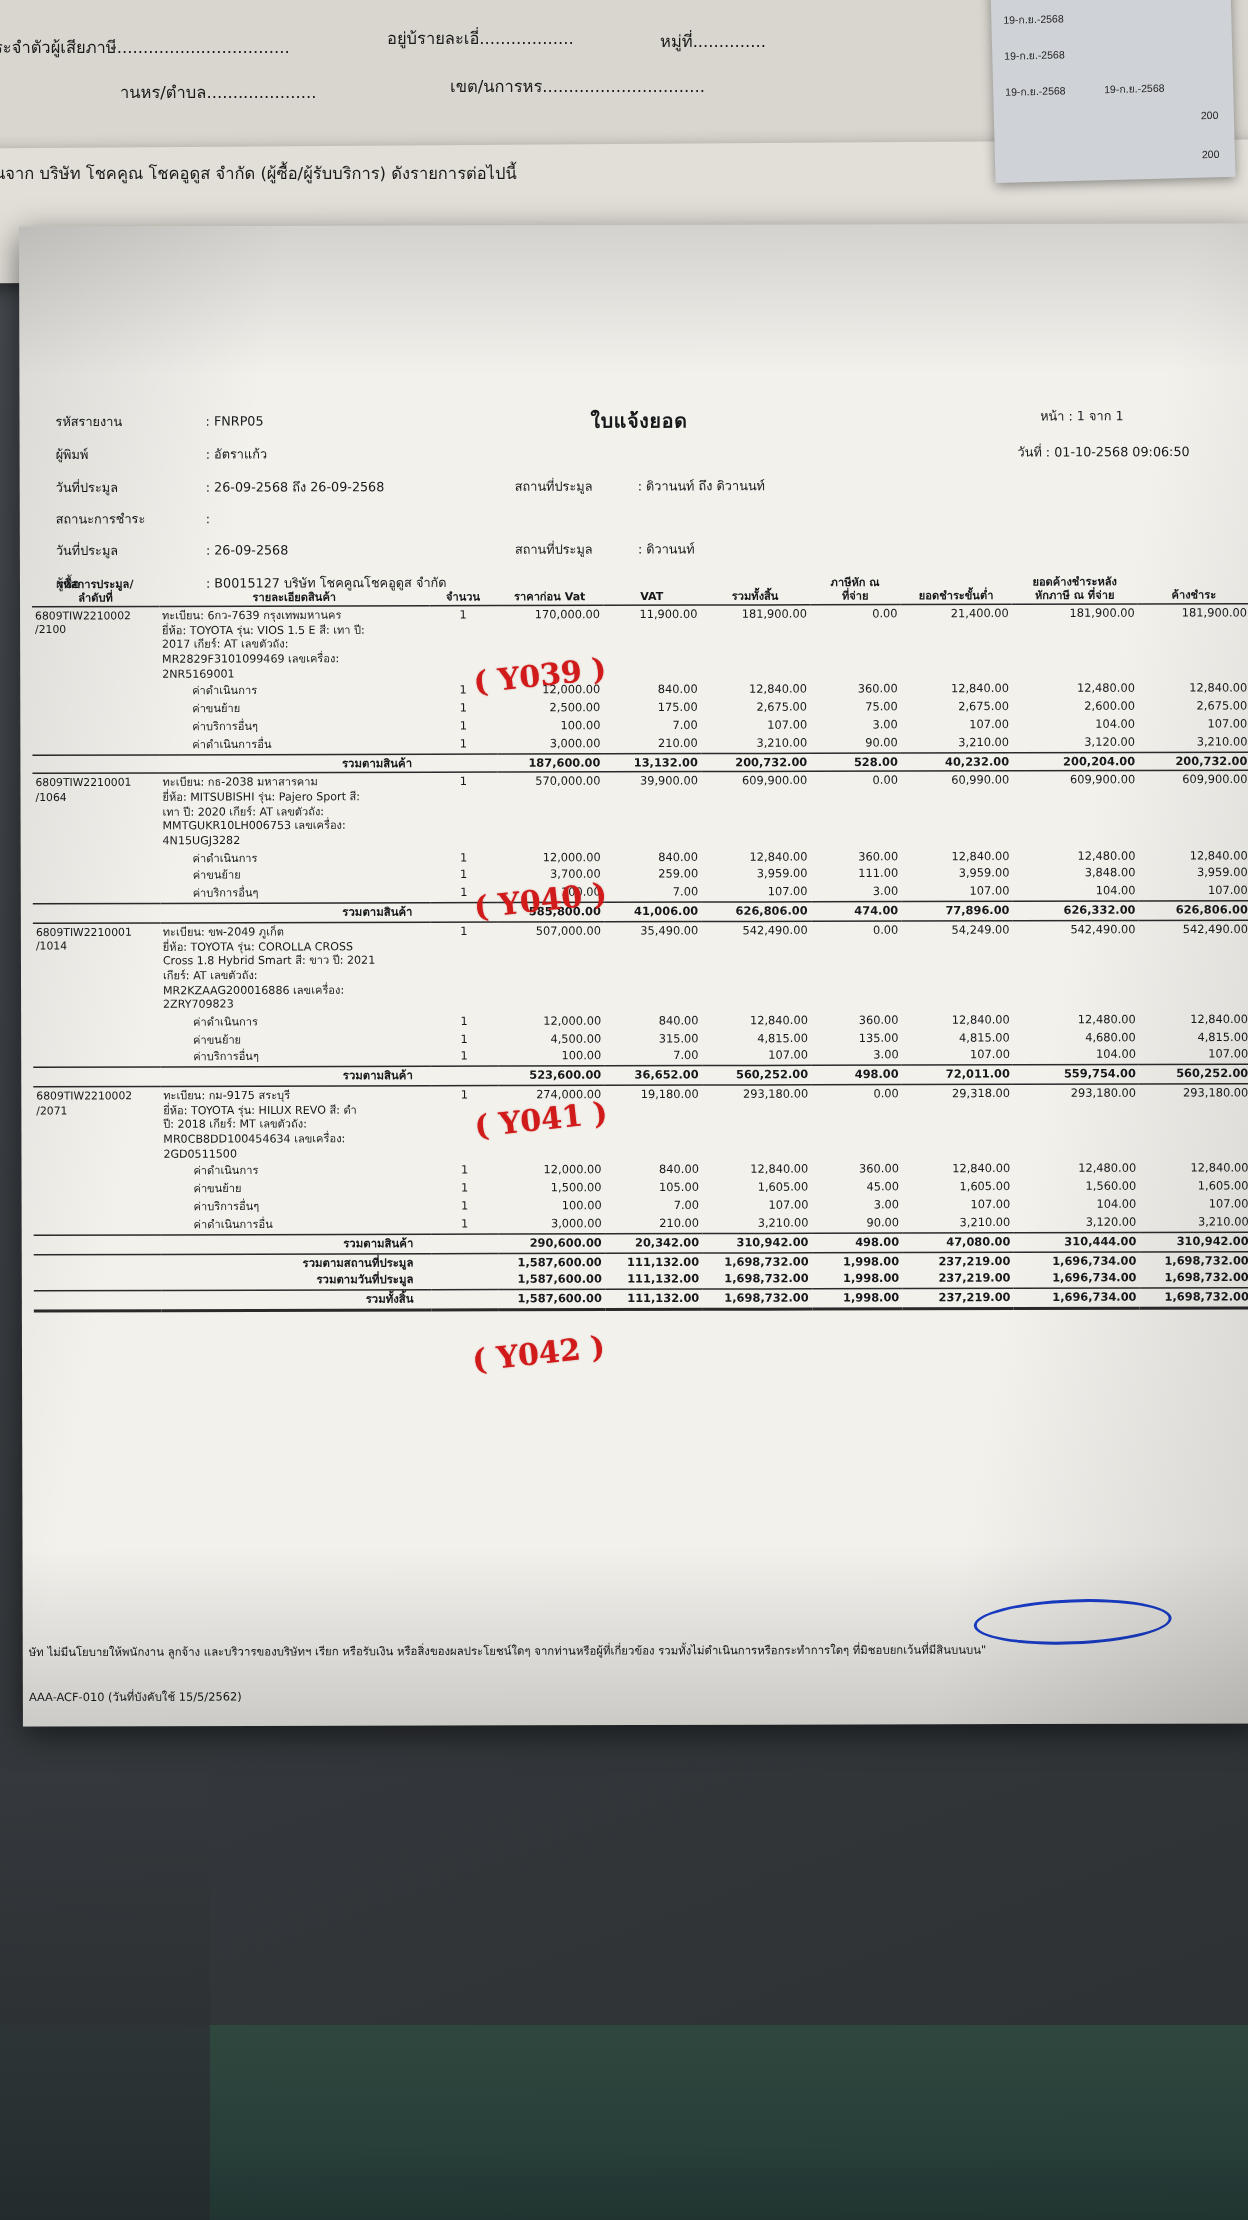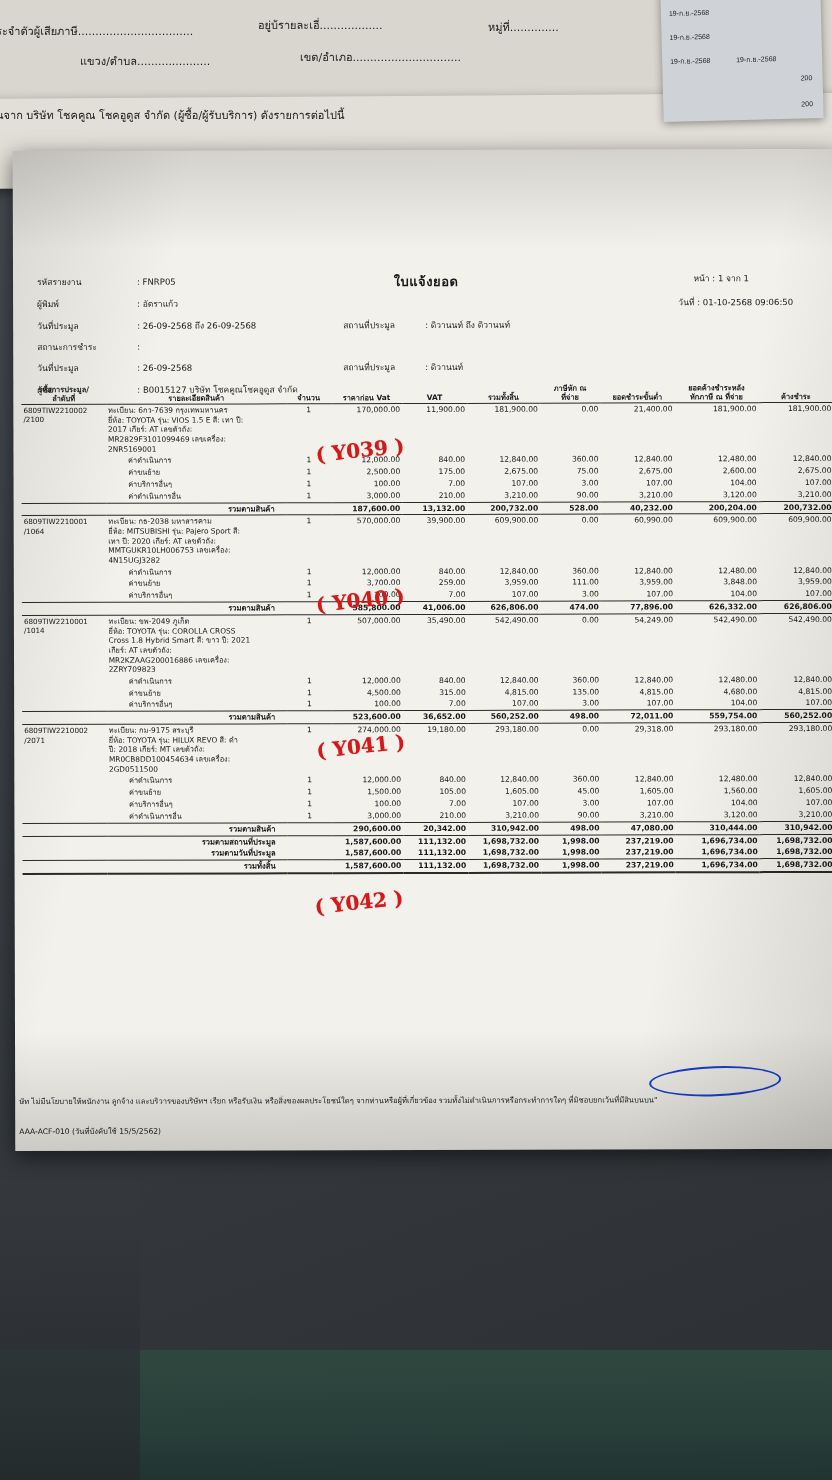--- a/index.html
+++ b/index.html
@@ -95,23 +95,23 @@
     <span class="sticker" style="left:8px;top:16px;">19-ก.ย.-2568</span>
     <span class="sticker" style="left:8px;top:40px;">19-ก.ย.-2568</span>
     <span class="sticker" style="left:8px;top:64px;">19-ก.ย.-2568</span>
     <span class="sticker" style="left:74px;top:64px;">19-ก.ย.-2568</span>
     <span class="sticker" style="left:138px;top:86px;">200</span>
     <span class="sticker" style="left:138px;top:112px;">200</span>
   </div>
 
   <span class="topline" style="left:-4px;top:22px;">ระจำตัวผู้เสียภาษี.................................</span>
   <span class="topline" style="left:258px;top:16px;">อยู่บ้รายละเอี่..................</span>
-  <span class="topline" style="left:440px;top:18px;margin-left:48px;">หมู่ที่..............</span>
-  <span class="topline" style="left:80px;top:52px;">แขวง/ตำบล.....................</span>
-  <span class="topline" style="left:300px;top:48px;">เขต/อำเภอ...............................</span>
+  <span class="topline" style="left:440px;top:18px;">หมู่ที่..............</span>
+  <span class="topline" style="left:80px;top:52px;">านหร/ตำบล.....................</span>
+  <span class="topline" style="left:300px;top:48px;">เขต/นการหร...............................</span>
   <span class="topline" style="left:-4px;top:106px;">นจาก บริษัท โชคคูณ โชคอูดูส จำกัด (ผู้ซื้อ/ผู้รับบริการ) ดังรายการต่อไปนี้</span>
 
   <div class="sheet">
     <div class="doc">
 
       <span class="hdr-label" style="left:24px;top:126px;">รหัสรายงาน</span>
       <span class="hdr-label" style="left:124px;top:126px;">: FNRP05</span>
 
       <span class="hdr-label" style="left:24px;top:148px;">ผู้พิมพ์</span>
       <span class="hdr-label" style="left:124px;top:148px;">: อัตราแก้ว</span>

